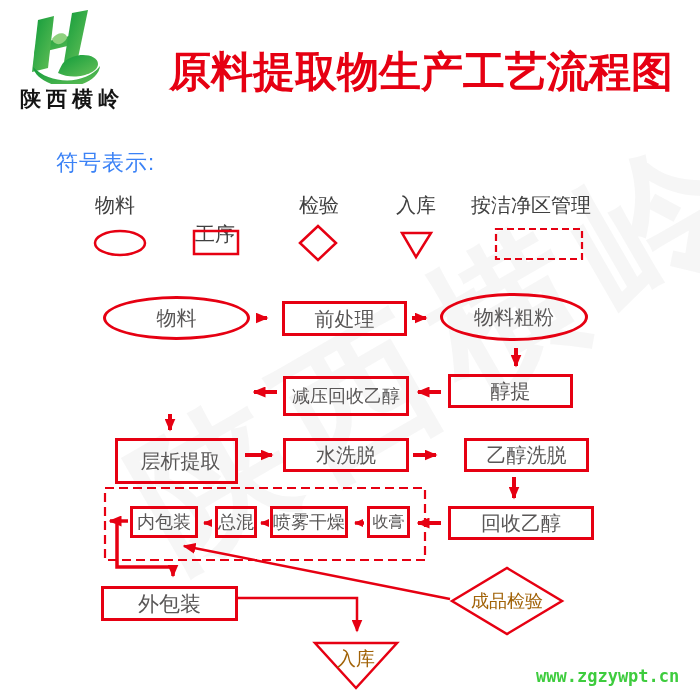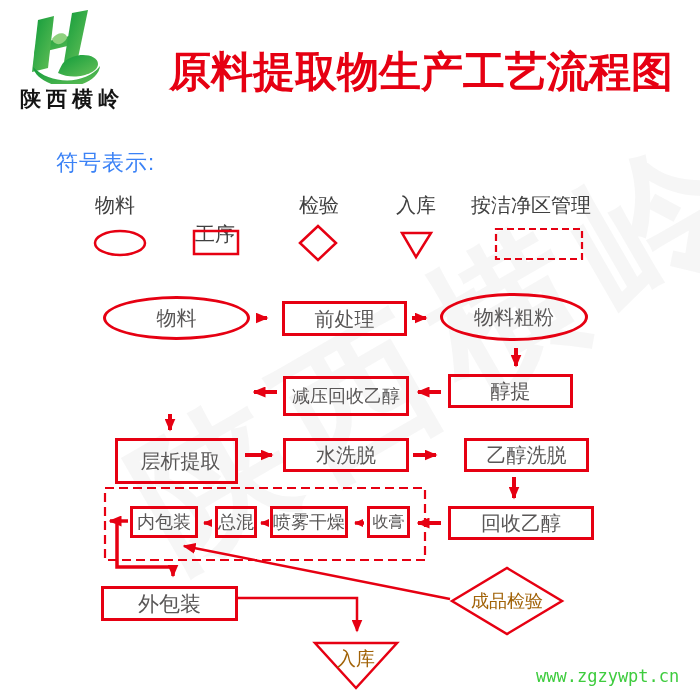--- a/index.html
+++ b/index.html
@@ -45,21 +45,21 @@
   }
   .ellipse{border-radius:50%;}
   .shape-label{
     position:absolute;display:flex;align-items:center;justify-content:center;
     color:#a16207;white-space:nowrap;line-height:1;
   }
   
   #site-url{
     position:absolute;left:536px;top:666px;
     font-family:"DejaVu Sans Mono","Liberation Mono",monospace;
-    font-size:17px;font-weight:normal;color:#3ecc3e;white-space:nowrap;
+    font-size:17px;font-weight:bold;color:#3ecc3e;white-space:nowrap;
   }
 </style>
 </head>
 <body>
 
 <div id="stage">
 
   <div class="bg-mark">陕西横岭</div>
 
   <svg class="logo-svg" viewBox="0 0 80 74">

